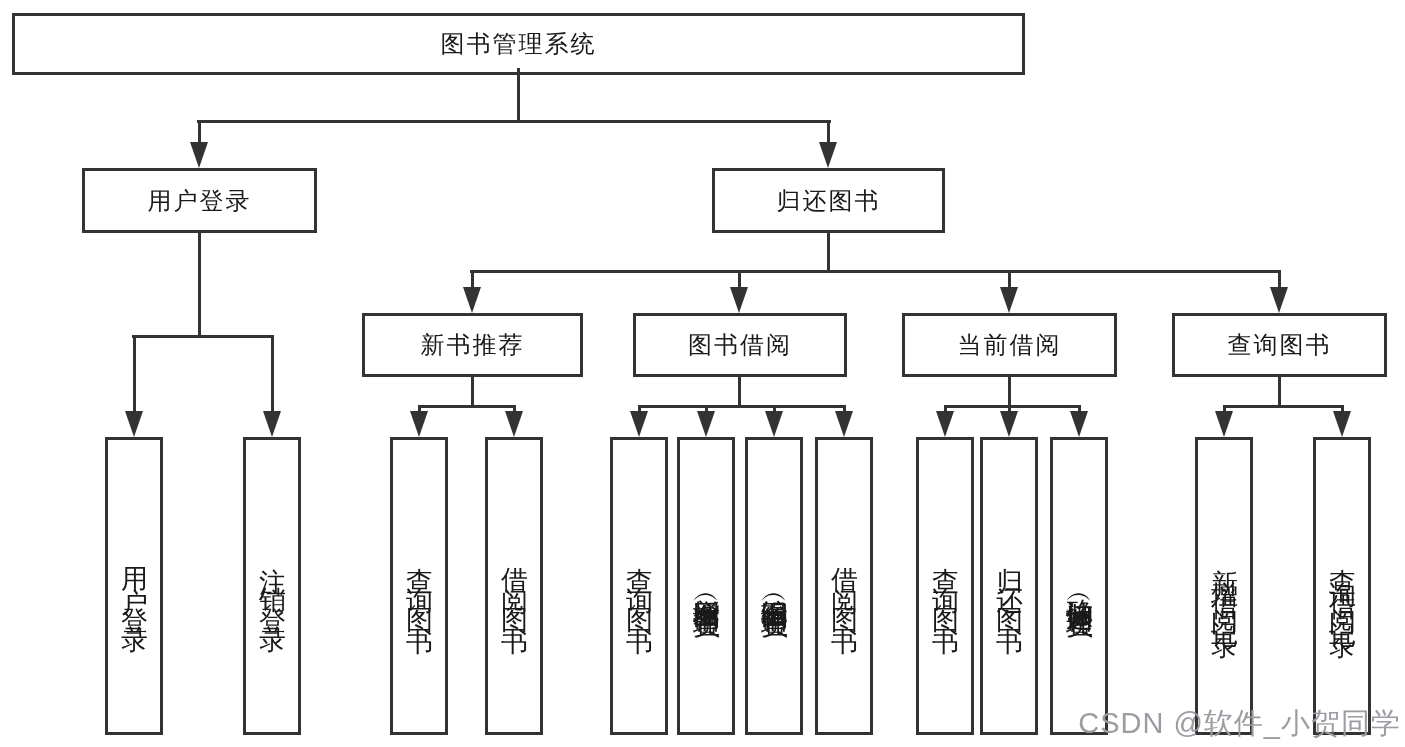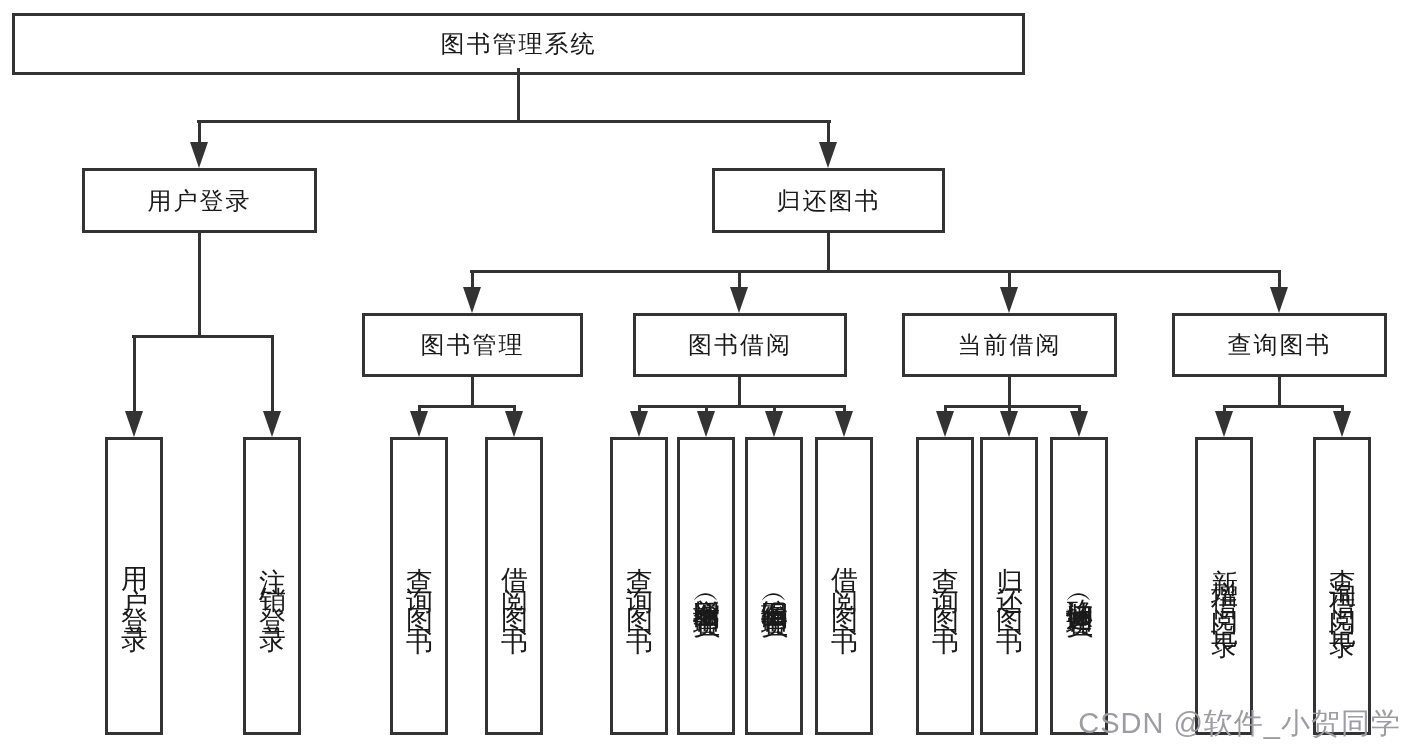--- a/index.html
+++ b/index.html
@@ -54,21 +54,21 @@
   </div>
 
   <div class="box" style="left:82px;top:168px;width:235px;height:65px">
     <span class="hlabel">用户登录</span>
   </div>
   <div class="box" style="left:712px;top:168px;width:233px;height:65px">
     <span class="hlabel">归还图书</span>
   </div>
 
   <div class="box" style="left:362px;top:313px;width:221px;height:64px">
-    <span class="hlabel">图书管理</span>
+    <span class="hlabel">新书推荐</span>
   </div>
   <div class="box" style="left:902px;top:313px;width:215px;height:64px">
     <span class="hlabel">当前借阅</span>
   </div>
   <div class="box" style="left:633px;top:313px;width:214px;height:64px">
     <span class="hlabel">图书借阅</span>
   </div>
   <div class="box" style="left:1172px;top:313px;width:215px;height:64px">
     <span class="hlabel">查询图书</span>
   </div>

